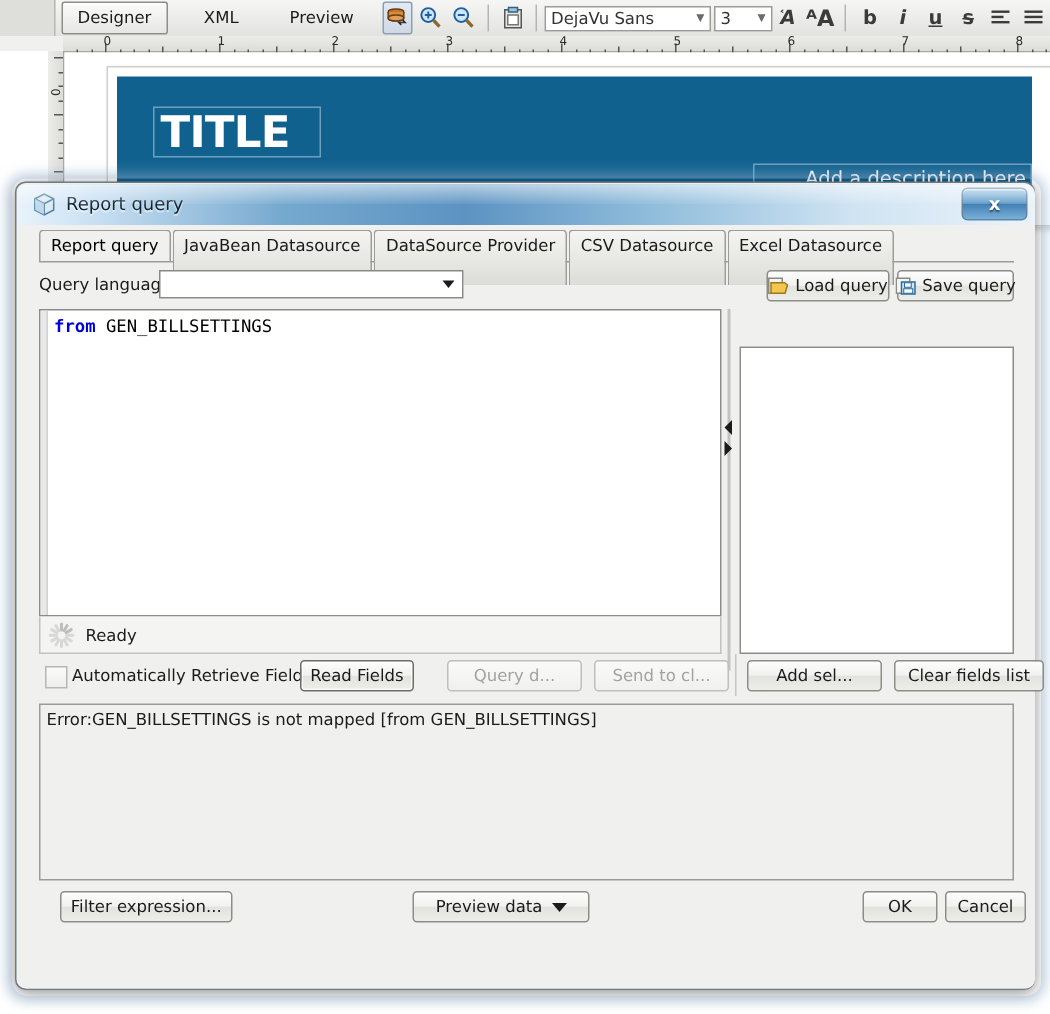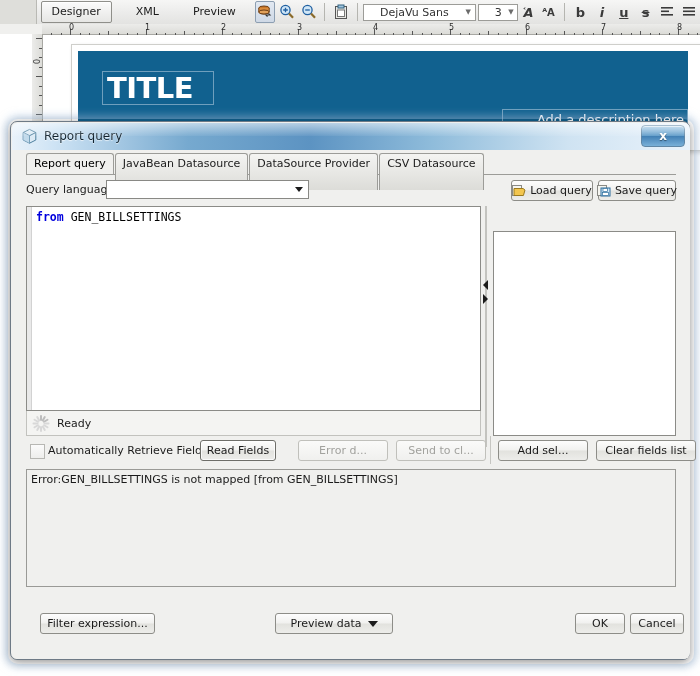--- a/index.html
+++ b/index.html
@@ -37,21 +37,21 @@
     display:flex; align-items:center; justify-content:center;
     border:1px solid transparent; border-radius:2px;
   }
   .tb-btn.pressed {
     border:1px solid #8d9fb2;
     background:linear-gradient(to bottom,#e2e9f2,#cfd9e6);
   }
   .combo {
     height:17px; border:1px solid #9c9c98; background:#fff;
     display:flex; align-items:center; font-size:11px; color:#333;
-    padding-left:16px; box-sizing:border-box;
+    padding-left:3px; box-sizing:border-box;
   }
   .combo .arw {
     margin-left:auto; width:13px; height:100%;
     display:flex; align-items:center; justify-content:center;
     color:#6b6b6b; font-size:7px;
   }
   .font-combo { width:130px; }
   .size-combo { width:45px; margin-left:2px; }
   .tb-txt { font-weight:bold; font-size:13px; color:#3b3b3b; }
 
@@ -262,21 +262,21 @@
   .errorbox {
     position:absolute; left:0; top:295px; width:650px; height:118px;
     border:1px solid #9a9a96; background:#f0f0ee; box-sizing:border-box;
   }
   .err-txt {
     position:absolute; left:4px; top:3px; font-size:11px; color:#1b1b1b;
     white-space:pre-wrap;
   }
 
   
-  .brow { position:absolute; left:0; top:420px; width:650px; height:22px;margin-top:19px; }
+  .brow { position:absolute; left:0; top:420px; width:650px; height:22px; }
   .b-filter { position:absolute; left:14px; top:0; width:115px; height:21px; }
   .b-sort   { position:absolute; left:138px; top:0; width:102px; height:21px; }
   .b-prev   { position:absolute; left:249px; top:0; width:118px; height:21px; }
   .b-ok     { position:absolute; left:549px; top:0; width:50px; height:21px;text-align:right; }
   .b-cancel { position:absolute; left:604px; top:0; width:54px; height:21px; }
   .caret { margin-left:6px; width:0;height:0;
     border-left:5px solid transparent;border-right:5px solid transparent;border-top:6px solid #1b1b1b;}
 </style>
 </head>
 <body>
@@ -332,21 +332,21 @@
       </div>
       <div class="combo size-combo">
         <span>3</span>
         <span class="arw">▼</span>
       </div>
 
       <div class="tb-btn" style="width:19px">
         <span class="tb-txt" style="font-style:italic">᷾A</span>
       </div>
       <div class="tb-btn" style="width:19px">
-        <span class="tb-txt" style="font-size:10px">ᴬA</span>
+        <span class="tb-txt" style="font-size:15px">ᴬA</span>
       </div>
       <div class="tb-sep"></div>
       <div class="tb-btn">
           <span class="tb-txt">b</span>
         </div>
       <div class="tb-btn">
           <span class="tb-txt" style="font-style:italic">i</span>
         </div>
       <div class="tb-btn">
           <span class="tb-txt" style="text-decoration:underline">u</span>
@@ -500,20 +500,21 @@
       <div class="closebtn">x</div>
     </div>
 
     <div class="dlg-body">
 
       <div class="tabstrip">
         <div class="tab active">Report query</div>
         <div class="tab">JavaBean Datasource</div>
         <div class="tab">DataSource Provider</div>
         <div class="tab">CSV Datasource</div>
+        <div class="tab">Excel Datasource</div>
       </div>
 
       <div class="panel">
 
         <div class="row-ql">
           <div class="lbl ql-lbl">Query language</div>
           <div class="ql-combo">
             <span class="arw"></span>
           </div>
 
@@ -568,21 +569,21 @@
             </div>
           <div class="status-txt">Ready</div>
         </div>
 
         <div class="fieldlist"></div>
 
         <div class="arow">
           <div class="chk"></div>
           <div class="lbl chk-lbl">Automatically Retrieve Fields</div>
           <div class="btn default b-read">Read Fields</div>
-          <div class="btn disabled b-qd">Error d...</div>
+          <div class="btn disabled b-qd">Query d...</div>
           <div class="btn disabled b-send">Send to cl...</div>
           <div class="btn b-addsel">Add sel...</div>
           <div class="btn b-clear">Clear fields list</div>
         </div>
         <div class="vdiv"></div>
 
         <div class="errorbox">
           <div class="err-txt">Error:GEN_BILLSETTINGS is not mapped [from GEN_BILLSETTINGS]</div>
         </div>
 

